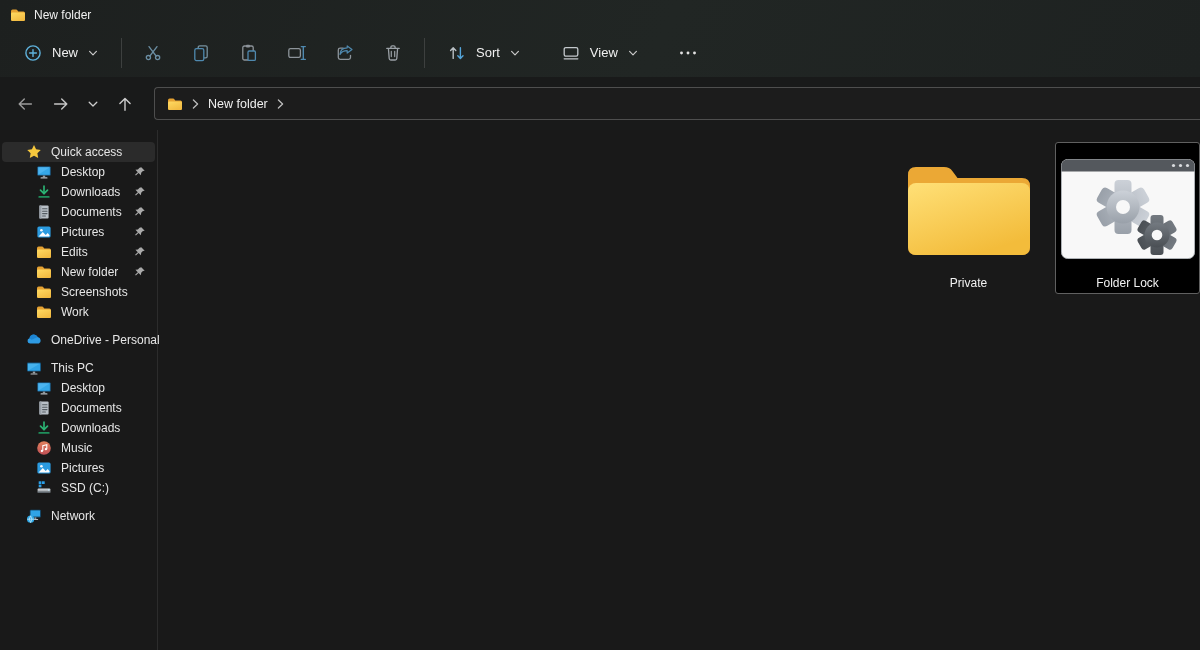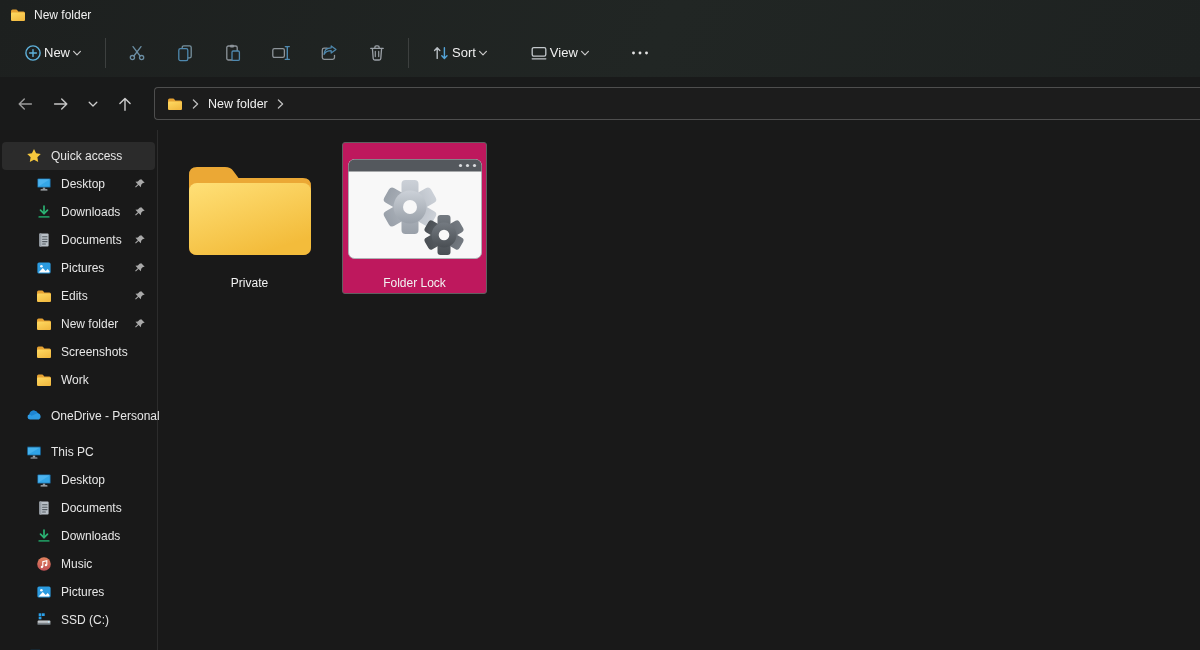--- a/index.html
+++ b/index.html
@@ -7,21 +7,21 @@
        -webkit-font-smoothing:antialiased;}
   .app{width:1200px;height:650px;display:flex;flex-direction:column;border-radius:24px;}
 
   
   .header{background:linear-gradient(115deg,#1d201f 0%,#212624 55%,#1e2221 100%);}
   .titlebar{height:26px;display:flex;align-items:center;gap:8px;padding:2px 0 0 10px;}
   .titlebar .t-ico svg{display:block;}
   .t-title{font-size:12px;color:#f0f0f0;}
 
   .toolbar{height:49px;display:flex;align-items:center;padding:0 10px;}
-  .tb-btn{display:flex;align-items:center;gap:1px;height:36px;padding:0 13px;border-radius:4px;
+  .tb-btn{display:flex;align-items:center;gap:9px;height:36px;padding:0 13px;border-radius:4px;
           background:transparent;border:none;color:#f0f0f0;font-size:13px;font-family:inherit;cursor:default;text-align:right;}
   .tb-icon{width:44px;height:36px;display:flex;align-items:center;justify-content:center;border-radius:4px;
            background:transparent;border:none;cursor:default;}
   .tb-sep{width:1px;height:30px;background:#3d403f;margin:0 9px;}
   .tb-gap{width:14px;}
   .chev{display:flex;align-items:center;}
 
   
   .navbar{height:53px;display:flex;align-items:center;background:#191a1a;padding:0 0 0 8px;}
   .nav-btn{width:34px;height:34px;display:flex;align-items:center;justify-content:center;border-radius:4px;
@@ -29,33 +29,33 @@
   .nav-btn.narrow{width:26px;}
   .addr{flex:1;height:31px;margin-left:10px;border:1px solid #4e4e4e;border-right:none;
         border-radius:4px 0 0 4px;background:#1c1c1c;display:flex;align-items:center;gap:9px;padding:0 12px;}
   .addr .crumb{font-size:12.5px;color:#efefef;}
   .addr svg{display:block;}
 
   
   .main{flex:1;display:flex;background:#191919;overflow:hidden;}
   .sidebar{width:157px;border-right:1px solid #2c2c2c;padding-top:12px;flex:none;}
   .sb-section{margin-bottom:8px;}
-  .sb-row{height:28px;display:flex;align-items:center;margin:0 2px;border-radius:4px;}
+  .sb-row{height:20px;display:flex;align-items:center;margin:0 2px;border-radius:4px;}
   .sb-row.lvl0{padding-left:24px;}
   .sb-row.lvl1{padding-left:34px;}
   .sb-row.selected{background:#2b2b2b;}
   .sb-ico{width:16px;height:16px;flex:none;display:flex;align-items:center;justify-content:center;}
   .sb-ico svg{display:block;}
   .sb-label{font-size:12px;color:#e6e6e6;margin-left:9px;white-space:nowrap;}
   .sb-pin{margin-left:auto;margin-right:9px;display:flex;}
 
-  .files{flex:1;display:flex;align-items:flex-start;gap:20px;padding:12px 0 0 19px;}
+  .files{flex:1;display:flex;align-items:flex-start;gap:14px;padding:12px 0 0 19px;justify-content:flex-end;}
   .tile{width:145px;height:152px;box-sizing:border-box;display:flex;flex-direction:column;align-items:center;
         border:1px solid transparent;border-radius:3px;}
-  .tile.selected{background:#be185d;border-color:#606060;}
+  .tile.selected{background:#000000;border-color:#606060;}
   .tile-iconbox{height:112px;margin-top:10px;display:flex;align-items:center;justify-content:center;}
   .tile-label{margin-top:11px;font-size:12px;color:#f2f2f2;text-align:center;}
 </style>
 </head>
 <body>
 
 <div class="app">
 
   <div class="header">
     <div class="titlebar">

